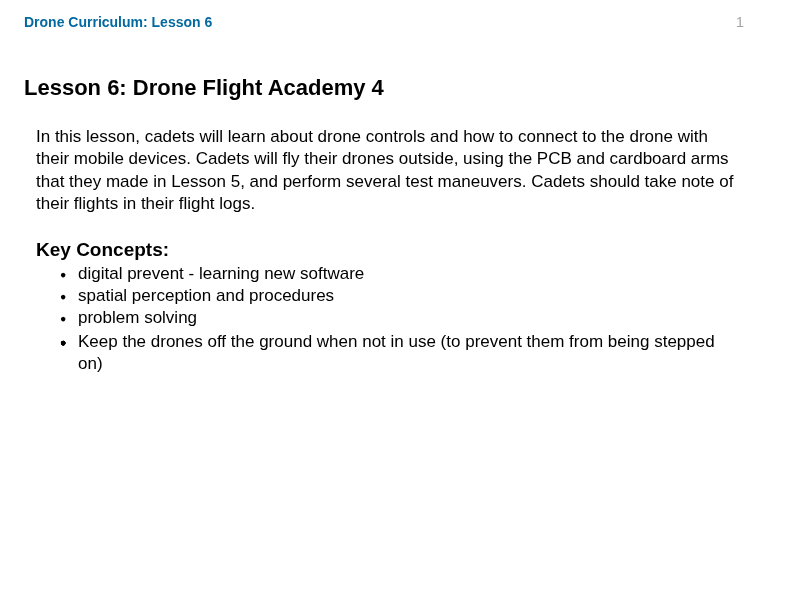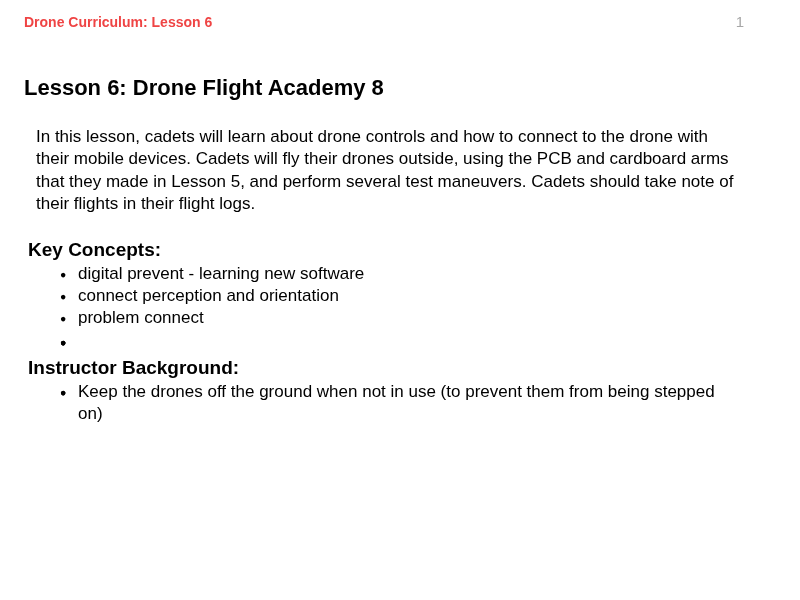--- a/index.html
+++ b/index.html
@@ -20,42 +20,42 @@
     width: 720px;
   }
   .doc-header {
     display: flex;
     justify-content: space-between;
     align-items: baseline;
     padding-top: 13px;
     line-height: 18px;
   }
   .doc-header .running-title {
-    color: #ef4444;
+    color: #0369a1;
     font-weight: 700;
     font-size: 14px;
   }
   .doc-header .page-num {
     color: #a6a6a6;
     font-weight: 400;
     font-size: 15px;
   }
   h1.doc-title {
     margin: 44px 0 0 0;
     font-size: 22px;
     line-height: 26px;
     font-weight: 700;
   }
   p.intro {
     margin: 25px 0 0 12px;
     font-size: 17px;
     line-height: 22.4px;
   }
   h2.section-heading {
-    margin: 22px 0 0 4px;
+    margin: 22px 0 0 12px;
     font-size: 19px;
     line-height: 24px;
     font-weight: 700;
   }
   h2.section-heading.ib {
     margin-top: 26px;
   }
   .subheading {
     margin: 3px 0 0 0;
     font-size: 17px;
@@ -91,53 +91,52 @@
 </head>
 <body>
 
 <div class="page">
 
   <div class="doc-header">
     <span class="running-title">Drone Curriculum: Lesson 6</span>
     <span class="page-num">1</span>
   </div>
 
-  <h1 class="doc-title">Lesson 6: Drone Flight Academy 8</h1>
+  <h1 class="doc-title">Lesson 6: Drone Flight Academy 4</h1>
 
   <p class="intro">In this lesson, cadets will learn about drone controls and how to connect to the drone with their mobile devices. Cadets will fly their drones outside, using the PCB and cardboard arms that they made in Lesson 5, and perform several test maneuvers. Cadets should take note of their flights in their flight logs.</p>
 
   <h2 class="section-heading">Key Concepts:</h2>
   <ul class="bullet-list">
     <li>
       <span class="bullet">●</span>
       <span>digital prevent - learning new software</span>
     </li>
     <li>
       <span class="bullet">●</span>
-      <span>connect perception and orientation</span>
+      <span>spatial perception and procedures</span>
     </li>
     <li>
       <span class="bullet">●</span>
-      <span>problem connect</span>
+      <span>problem solving</span>
     </li>
   </ul>
 
   <ul class="bullet-list">
     <li>
       <span class="bullet">●</span>
     </li>
     <li>
       <span class="bullet">●</span>
     </li>
     <li>
       <span class="bullet">●</span>
     </li>
   </ul>
 
-  <h2 class="section-heading ib">Instructor Background:</h2>
   <ul class="bullet-list">
     <li>
       <span class="bullet">●</span>
     </li>
     <li>
       <span class="bullet">●</span>
       <span>Keep the drones off the ground when not in use (to prevent them from being stepped on)</span>
     </li>
   </ul>
 

